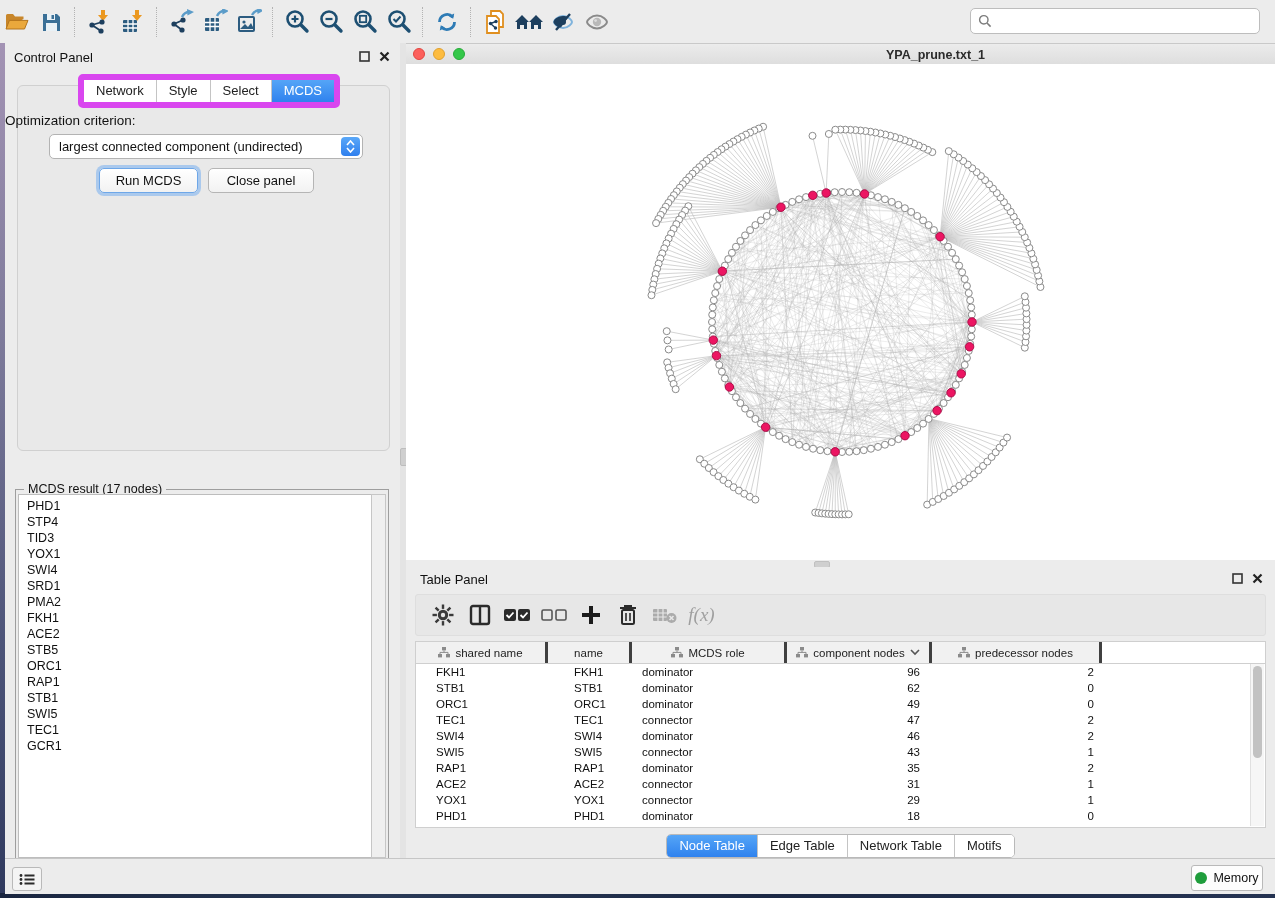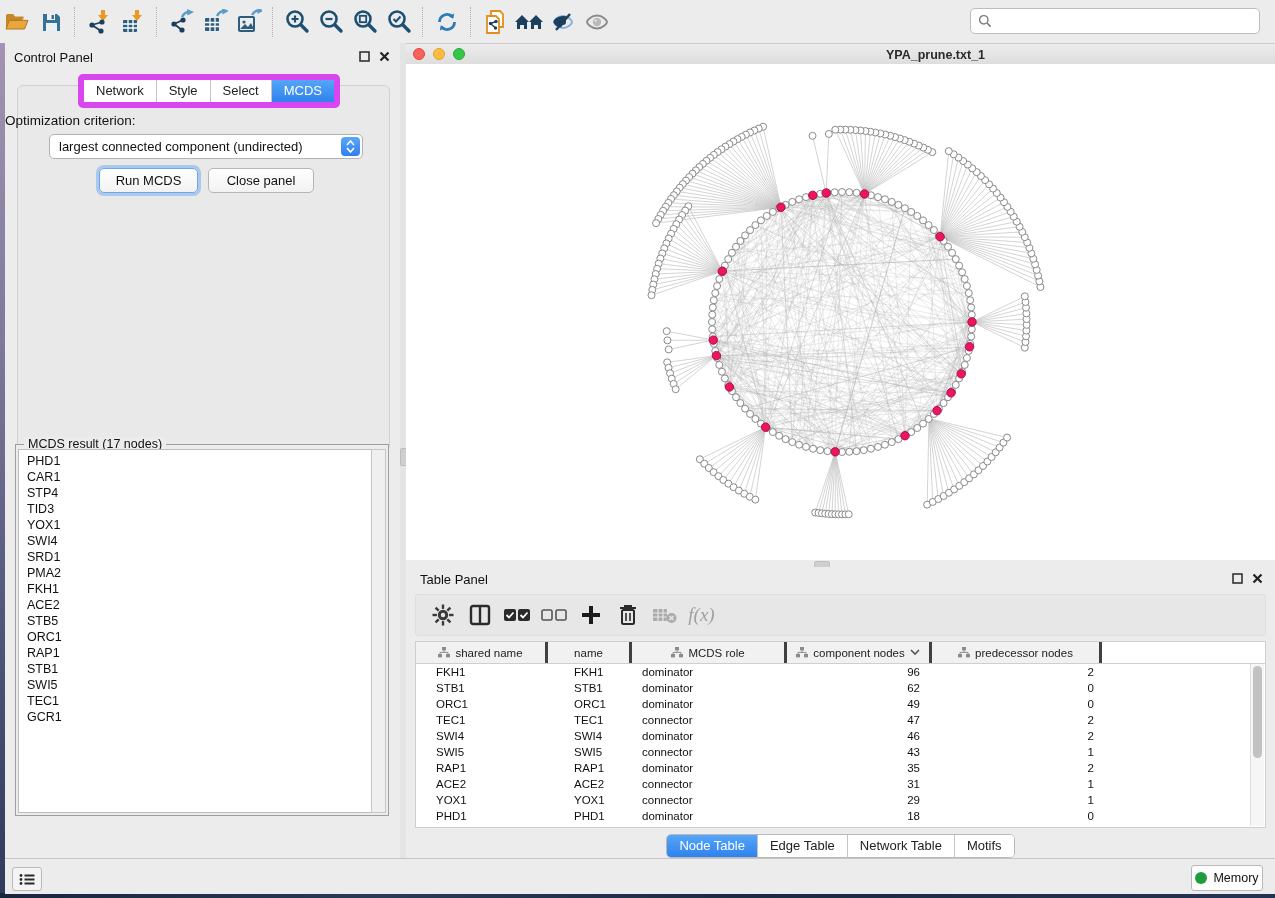--- a/index.html
+++ b/index.html
@@ -30,21 +30,21 @@
     border:1px solid #d0d0d0;border-radius:6px;}
   .opt-label{position:absolute;left:0;right:0;top:70px;font-size:13.5px;color:#111;}
   .dropdown{position:absolute;left:44px;top:91px;width:312px;height:23px;background:#fff;border:1px solid #b3b3b3;
     border-radius:5px;display:flex;align-items:center;}
   .dropdown .dd-text{flex:1;padding-left:9px;font-size:13px;color:#111;white-space:nowrap;}
   .dd-step{width:19px;height:19px;margin-right:2px;border-radius:4px;background:linear-gradient(#5aa8f8,#2f7fee);
     display:flex;flex-direction:column;align-items:center;justify-content:center;gap:1px;}
   .btn{position:absolute;height:23px;background:linear-gradient(#ffffff,#f2f2f2);border:1px solid #b5b5b5;border-radius:5px;
     font-size:13px;color:#111;display:flex;align-items:center;justify-content:center;}
   .btn.focusring{border-color:#6ea7e8;box-shadow:0 0 0 3px rgba(118,174,240,.55);}
-  .mcds-group{position:absolute;left:10px;top:401px;width:372px;height:370px;border:1px solid #9e9e9e;background:#ececec;}
+  .mcds-group{position:absolute;left:10px;top:446px;width:372px;height:370px;border:1px solid #9e9e9e;background:#ececec;}
   .mcds-legend{position:absolute;left:8px;top:-8px;background:#ececec;padding:0 4px;font-size:12.5px;color:#111;}
   .mcds-list{position:absolute;left:2px;top:4px;right:15px;bottom:2px;background:#fff;border:1px solid #bdbdbd;
     border-right:none;overflow:hidden;padding-top:3px;}
   .mcds-scroll{position:absolute;top:4px;right:2px;bottom:2px;width:13px;background:#efefef;border:1px solid #c6c6c6;}
   .mcds-item{font-size:12.5px;line-height:16px;padding-left:8px;color:#111;}
   
   .vsplit{position:absolute;left:400px;top:43px;width:6px;height:815px;background:#e4e4e4;}
   .vgrip{position:absolute;left:0px;top:405px;width:6px;height:16px;background:#cfcfcf;border:1px solid #bdbdbd;border-radius:2px;}
   .hsplit{position:absolute;left:406px;top:560px;width:869px;height:7px;background:#ececec;}
   .hgrip{position:absolute;left:408px;top:1px;width:14px;height:5px;background:#cfcfcf;border:1px solid #c0c0c0;border-radius:2px;}
@@ -273,21 +273,20 @@
           </svg>
       </span>
     </div>
     <div class="btn focusring" style="left:94px;top:125px;width:97px;">Run MCDS</div>
     <div class="btn" style="left:203px;top:125px;width:104px;">Close panel</div>
 
     <div class="mcds-group">
       <div class="mcds-legend">MCDS result (17 nodes)</div>
       <div class="mcds-list">
           <div class="mcds-item">PHD1</div>
-          <div class="mcds-item">CAR1</div>
           <div class="mcds-item">STP4</div>
           <div class="mcds-item">TID3</div>
           <div class="mcds-item">YOX1</div>
           <div class="mcds-item">SWI4</div>
           <div class="mcds-item">SRD1</div>
           <div class="mcds-item">PMA2</div>
           <div class="mcds-item">FKH1</div>
           <div class="mcds-item">ACE2</div>
           <div class="mcds-item">STB5</div>
           <div class="mcds-item">ORC1</div>

